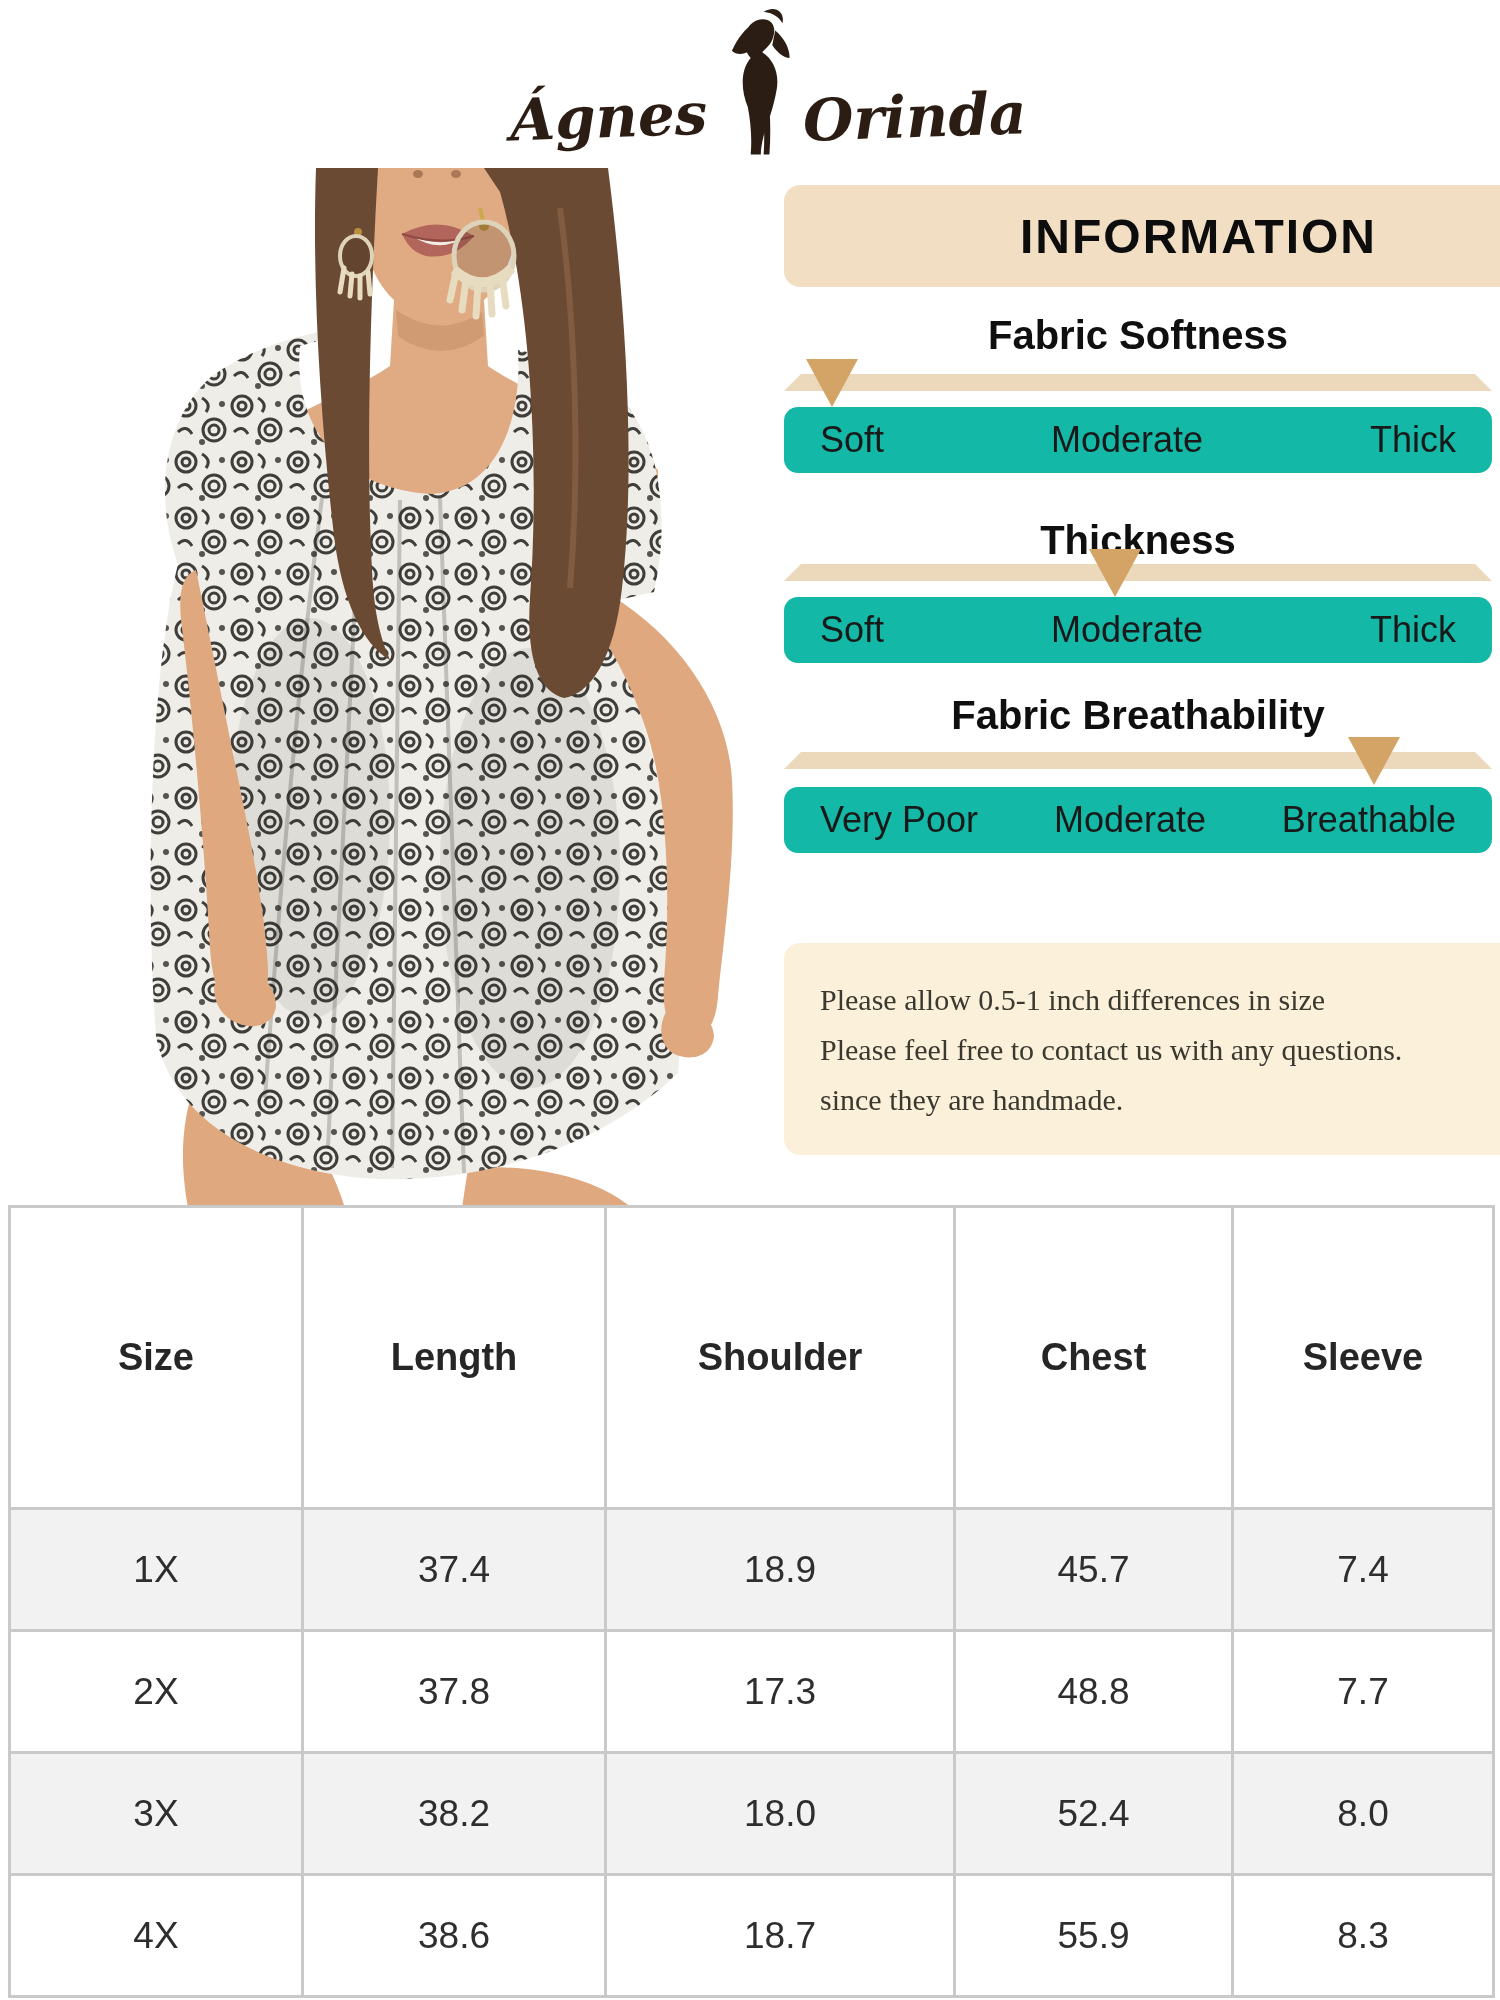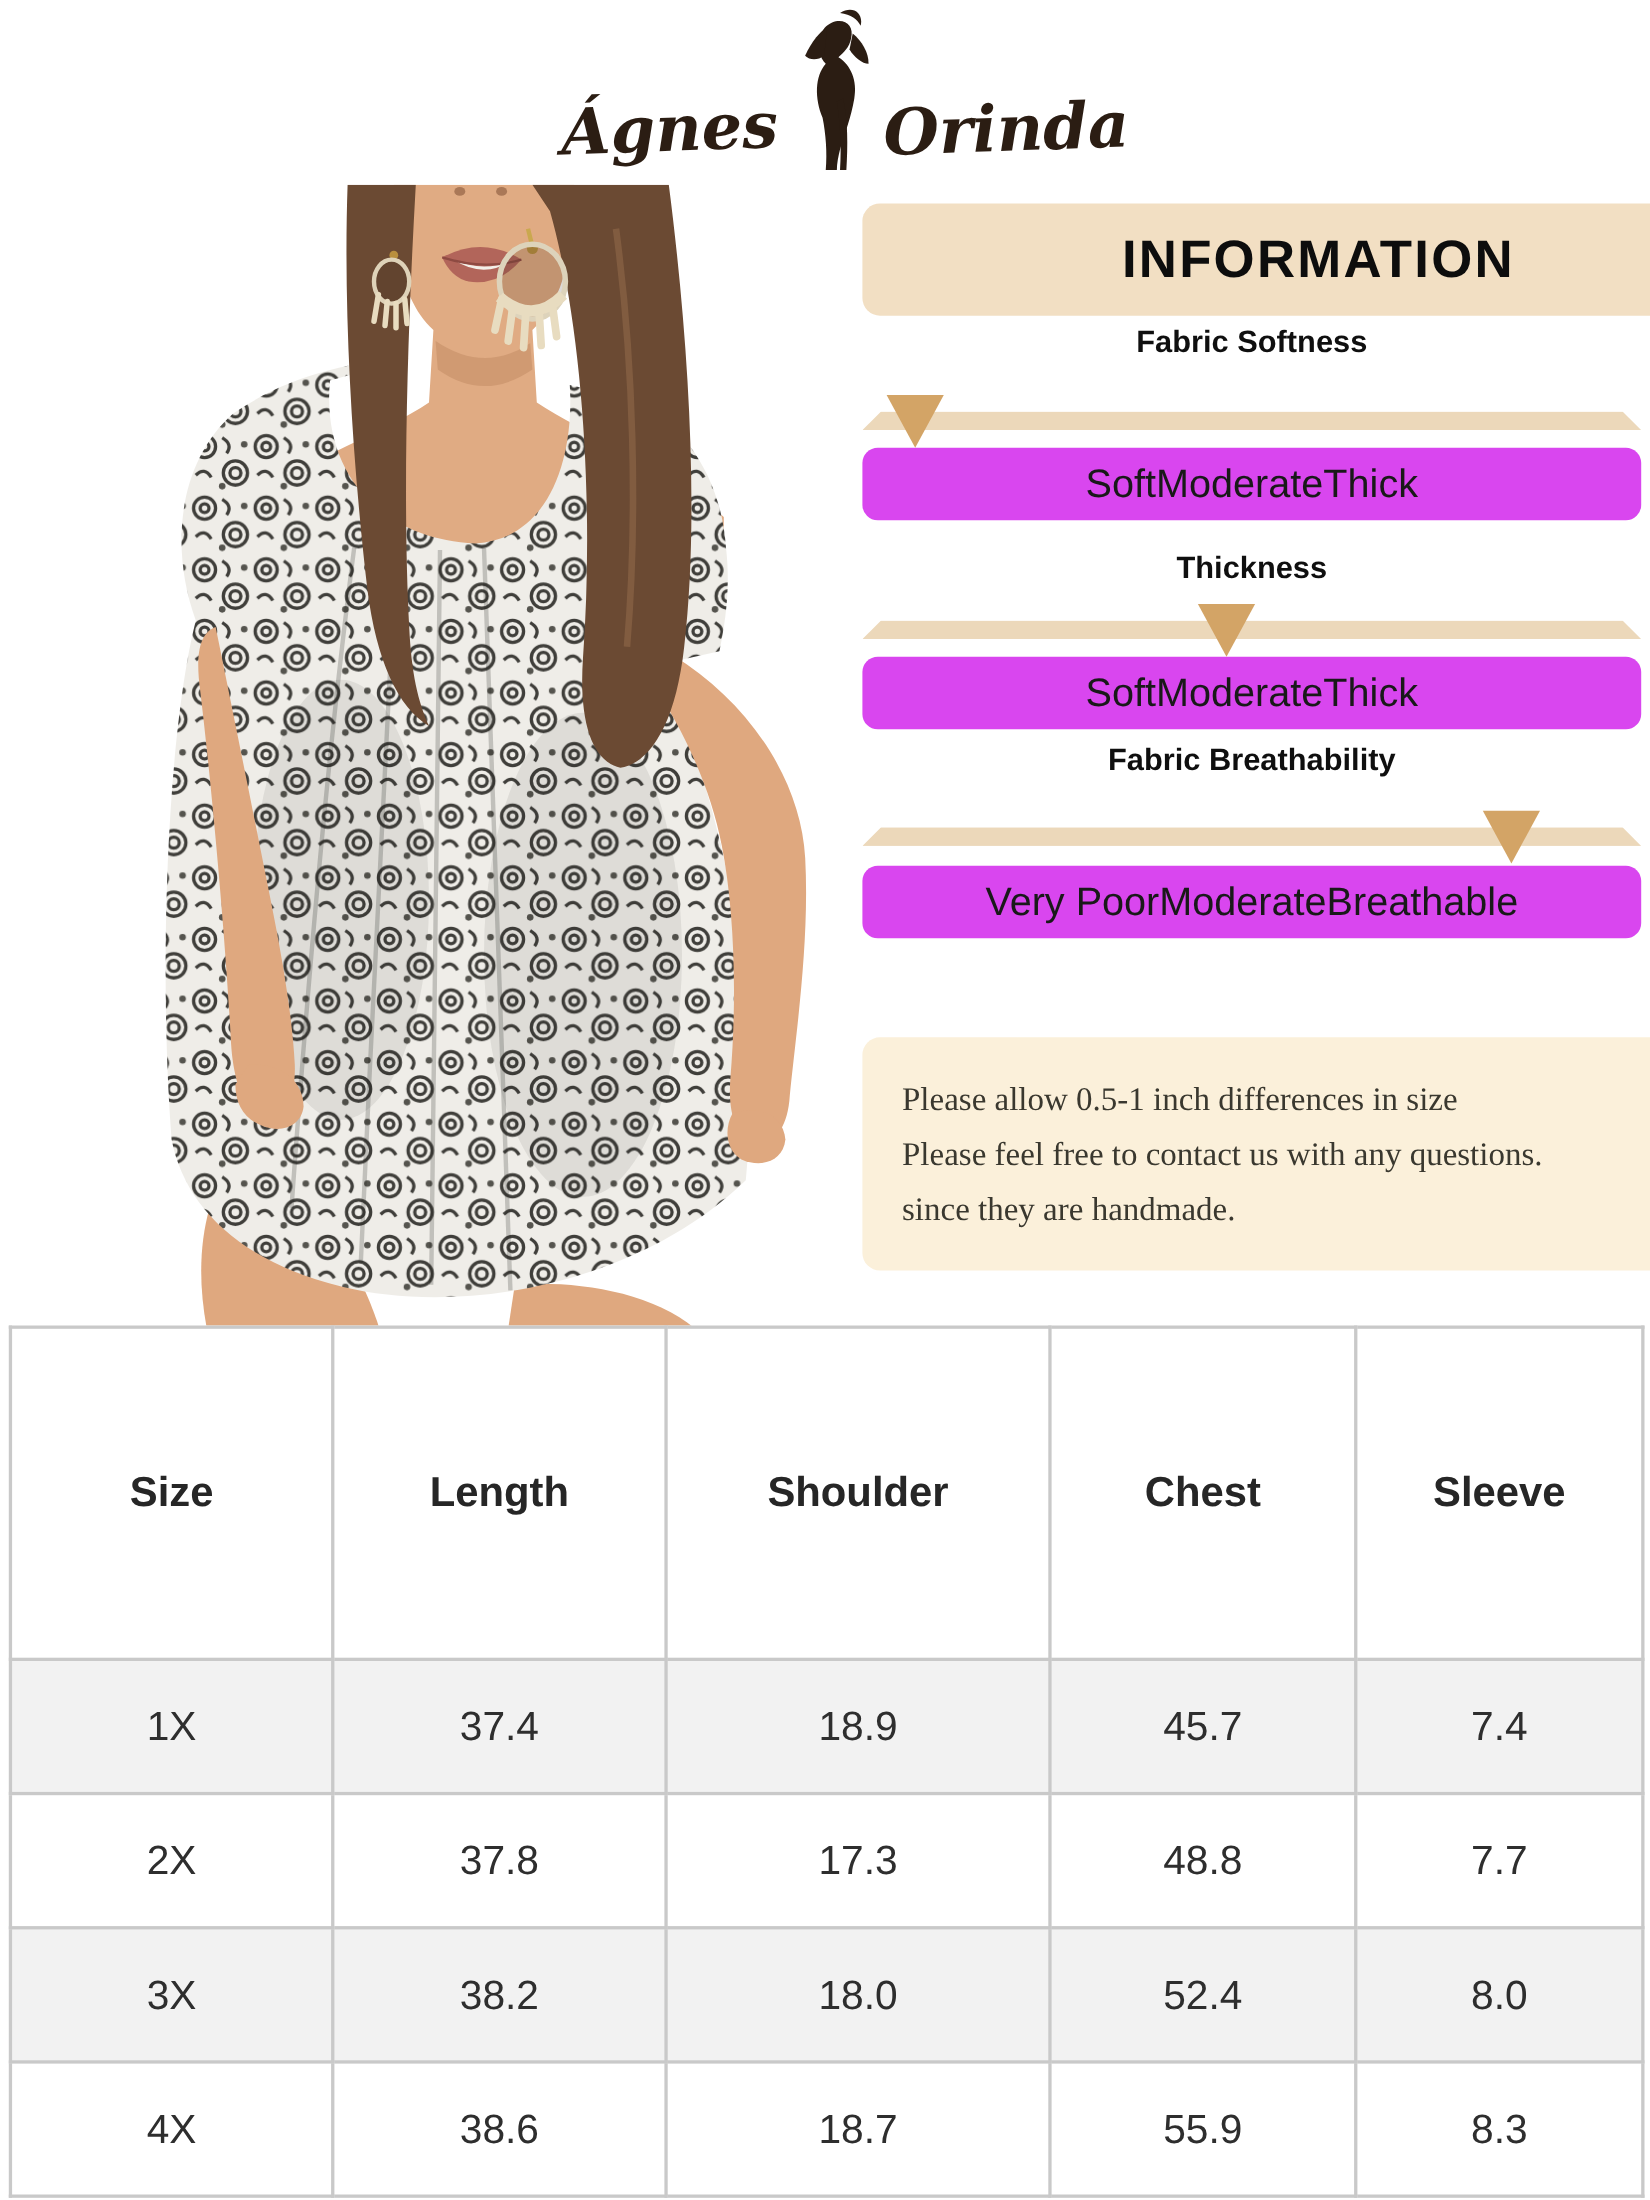--- a/index.html
+++ b/index.html
@@ -14,32 +14,32 @@
   .logo-fig{width:88px;height:150px;flex:none;}
 
   
   .model{position:absolute;left:60px;top:168px;width:720px;height:1040px;}
 
   
   .info-panel{position:absolute;left:784px;top:185px;width:708px;height:1005px;}
   .info-header{position:absolute;left:0;top:0;width:829px;height:102px;background:#f2dfc3;
                border-radius:16px;display:flex;align-items:center;justify-content:center;
                font-size:48px;font-weight:bold;letter-spacing:2px;color:#0d0d0d;}
-  .scale-heading{position:absolute;left:0;width:708px;text-align:center;font-size:28px;
-                 font-weight:bold;color:#0f0f0f;}
+  .scale-heading{position:absolute;left:0;width:708px;text-align:center;font-size:40px;
+                 font-weight:bold;color:#0f0f0f;margin-top:18px;}
   .h-soft{top:110px;} .h-thick{top:315px;} .h-breath{top:490px;}
   .scale{position:absolute;left:0;width:708px;height:52px;}
   .sc-soft{top:174px;} .sc-thick{top:364px;} .sc-breath{top:552px;}
   .scale-bar{position:absolute;left:0;right:0;top:15px;height:17px;background:#ecd8ba;
              clip-path:polygon(0 100%,2.4% 0,97.6% 0,100% 100%);}
   .scale-arrow{position:absolute;top:0;width:0;height:0;border-left:26px solid transparent;
                border-right:26px solid transparent;border-top:48px solid #d3a466;
                transform:translateX(-50%);z-index:2;}
-  .scale-labels{position:absolute;left:0;width:708px;height:66px;background:#d946ef;
-                border-radius:14px;display:flex;align-items:center;justify-content:center;
+  .scale-labels{position:absolute;left:0;width:708px;height:66px;background:#14b8a6;
+                border-radius:14px;display:flex;align-items:center;justify-content:space-between;
                 padding:0 36px;box-sizing:border-box;font-size:36px;color:#191919;}
   .lb-soft{top:222px;} .lb-thick{top:412px;} .lb-breath{top:602px;}
 
   
   .note-box{position:absolute;left:0;top:758px;width:820px;height:212px;background:#fbf0da;
             border-radius:16px;box-sizing:border-box;padding:32px 36px 0 36px;
             font-family:"Liberation Serif",serif;font-size:30px;color:#3a382f;}
   .note-box p{margin:0;line-height:50px;}
 
   

